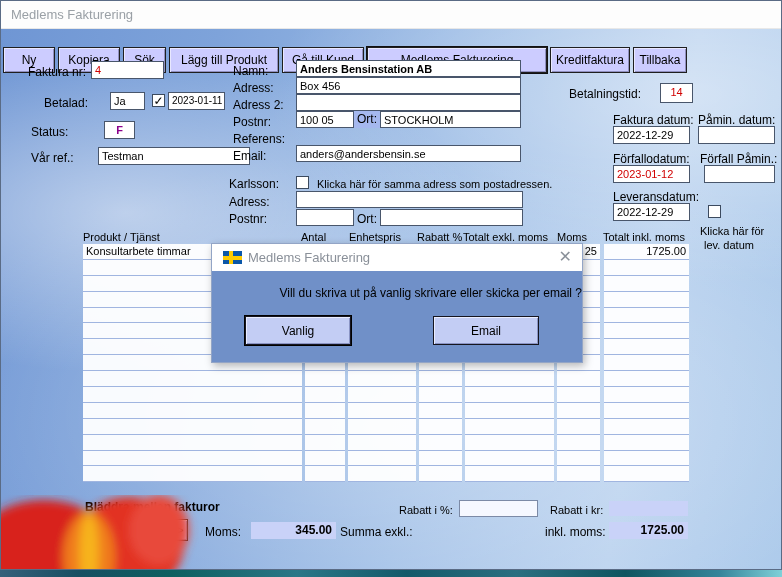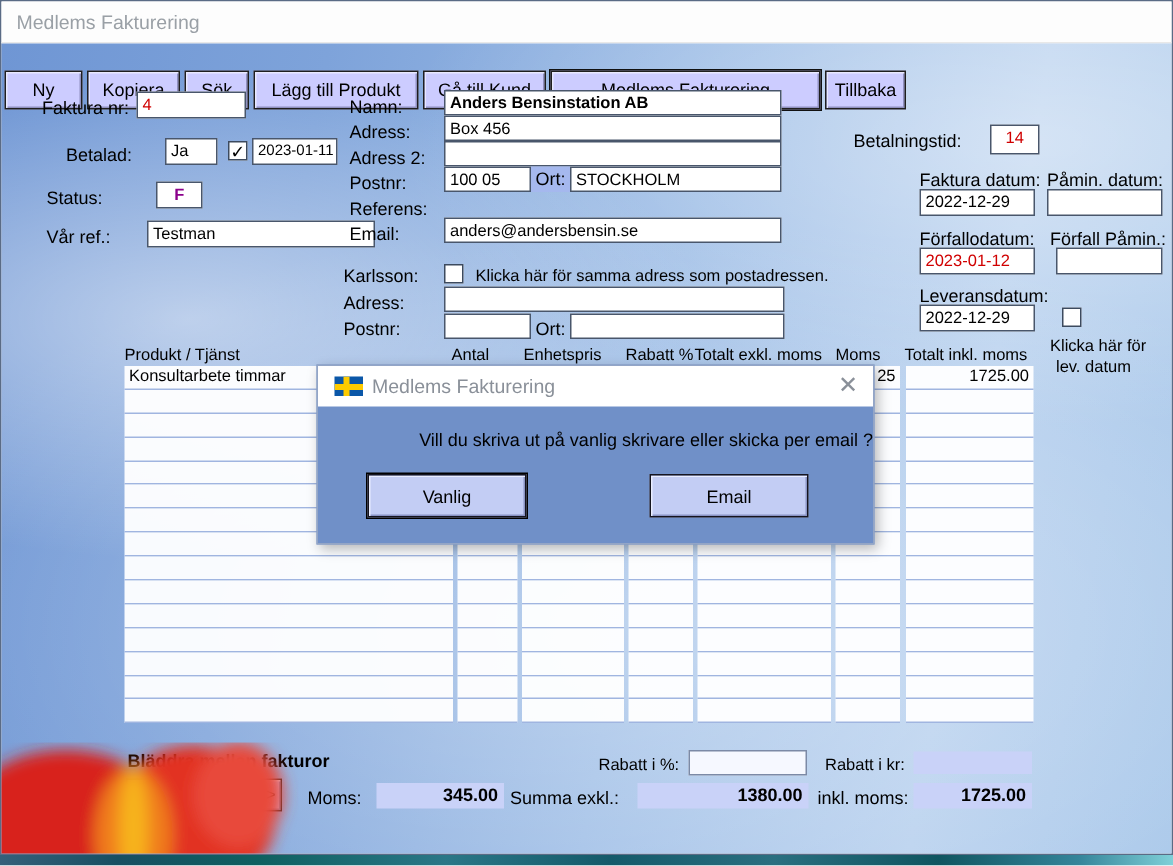--- a/index.html
+++ b/index.html
@@ -74,20 +74,21 @@
 
     <div class="winbg">
 
       <div class="toolbar">
         <div class="tbtn" style="width:52px">Ny</div>
         <div class="tbtn" style="width:62px">Kopiera</div>
         <div class="tbtn" style="width:43px">Sök</div>
         <div class="tbtn" style="width:110px">Lägg till Produkt</div>
         <div class="tbtn" style="width:82px">Gå till Kund</div>
         <div class="tbtn active" style="width:180px">Medlems Fakturering</div>
+        <div class="tbtn" style="width:80px">Kreditfaktura</div>
         <div class="tbtn" style="width:54px">Tillbaka</div>
       </div>
 
       <svg class="tulip" width="210" height="80" viewBox="0 0 210 80">
         <defs>
             <filter id="bl" x="-30%" y="-30%" width="160%" height="160%">
               <feGaussianBlur stdDeviation="5"></feGaussianBlur>
             </filter>
           </defs>
         <g filter="url(#bl)">
@@ -293,21 +294,20 @@
       <div class="nbtn" style="left:162px;top:490px;width:25px">-&gt;&gt;</div>
 
       <span class="lbl s11" style="left:398px;top:475px">Rabatt i %:</span>
       <div class="fld" style="left:458px;top:471px;width:79px;height:17px;background:#f6f8ff;border-color:#7c8aa6"></div>
       <span class="lbl s11" style="left:549px;top:475px">Rabatt i kr:</span>
       <div class="pill" style="left:608px;top:472px;width:79px;height:15px"></div>
 
       <span class="lbl" style="left:204px;top:496px">Moms:</span>
       <div class="pill right" style="left:250px;top:493px;width:85px;height:17px">345.00</div>
       <span class="lbl" style="left:339px;top:496px">Summa exkl.:</span>
-      <div class="pill right" style="left:424px;top:493px;width:114px;height:17px">1380.00</div>
       <span class="lbl" style="left:544px;top:496px">inkl. moms:</span>
       <div class="pill right" style="left:608px;top:493px;width:79px;height:17px">1725.00</div>
 
       <div class="dialog" style="top:214px">
         <div class="dtitle">
           <span class="flag"></span>
           <span class="txt">Medlems Fakturering</span>
           <span class="dclose">✕</span>
         </div>
         <div class="dmsg">Vill du skriva ut på vanlig skrivare eller skicka per email ?</div>

